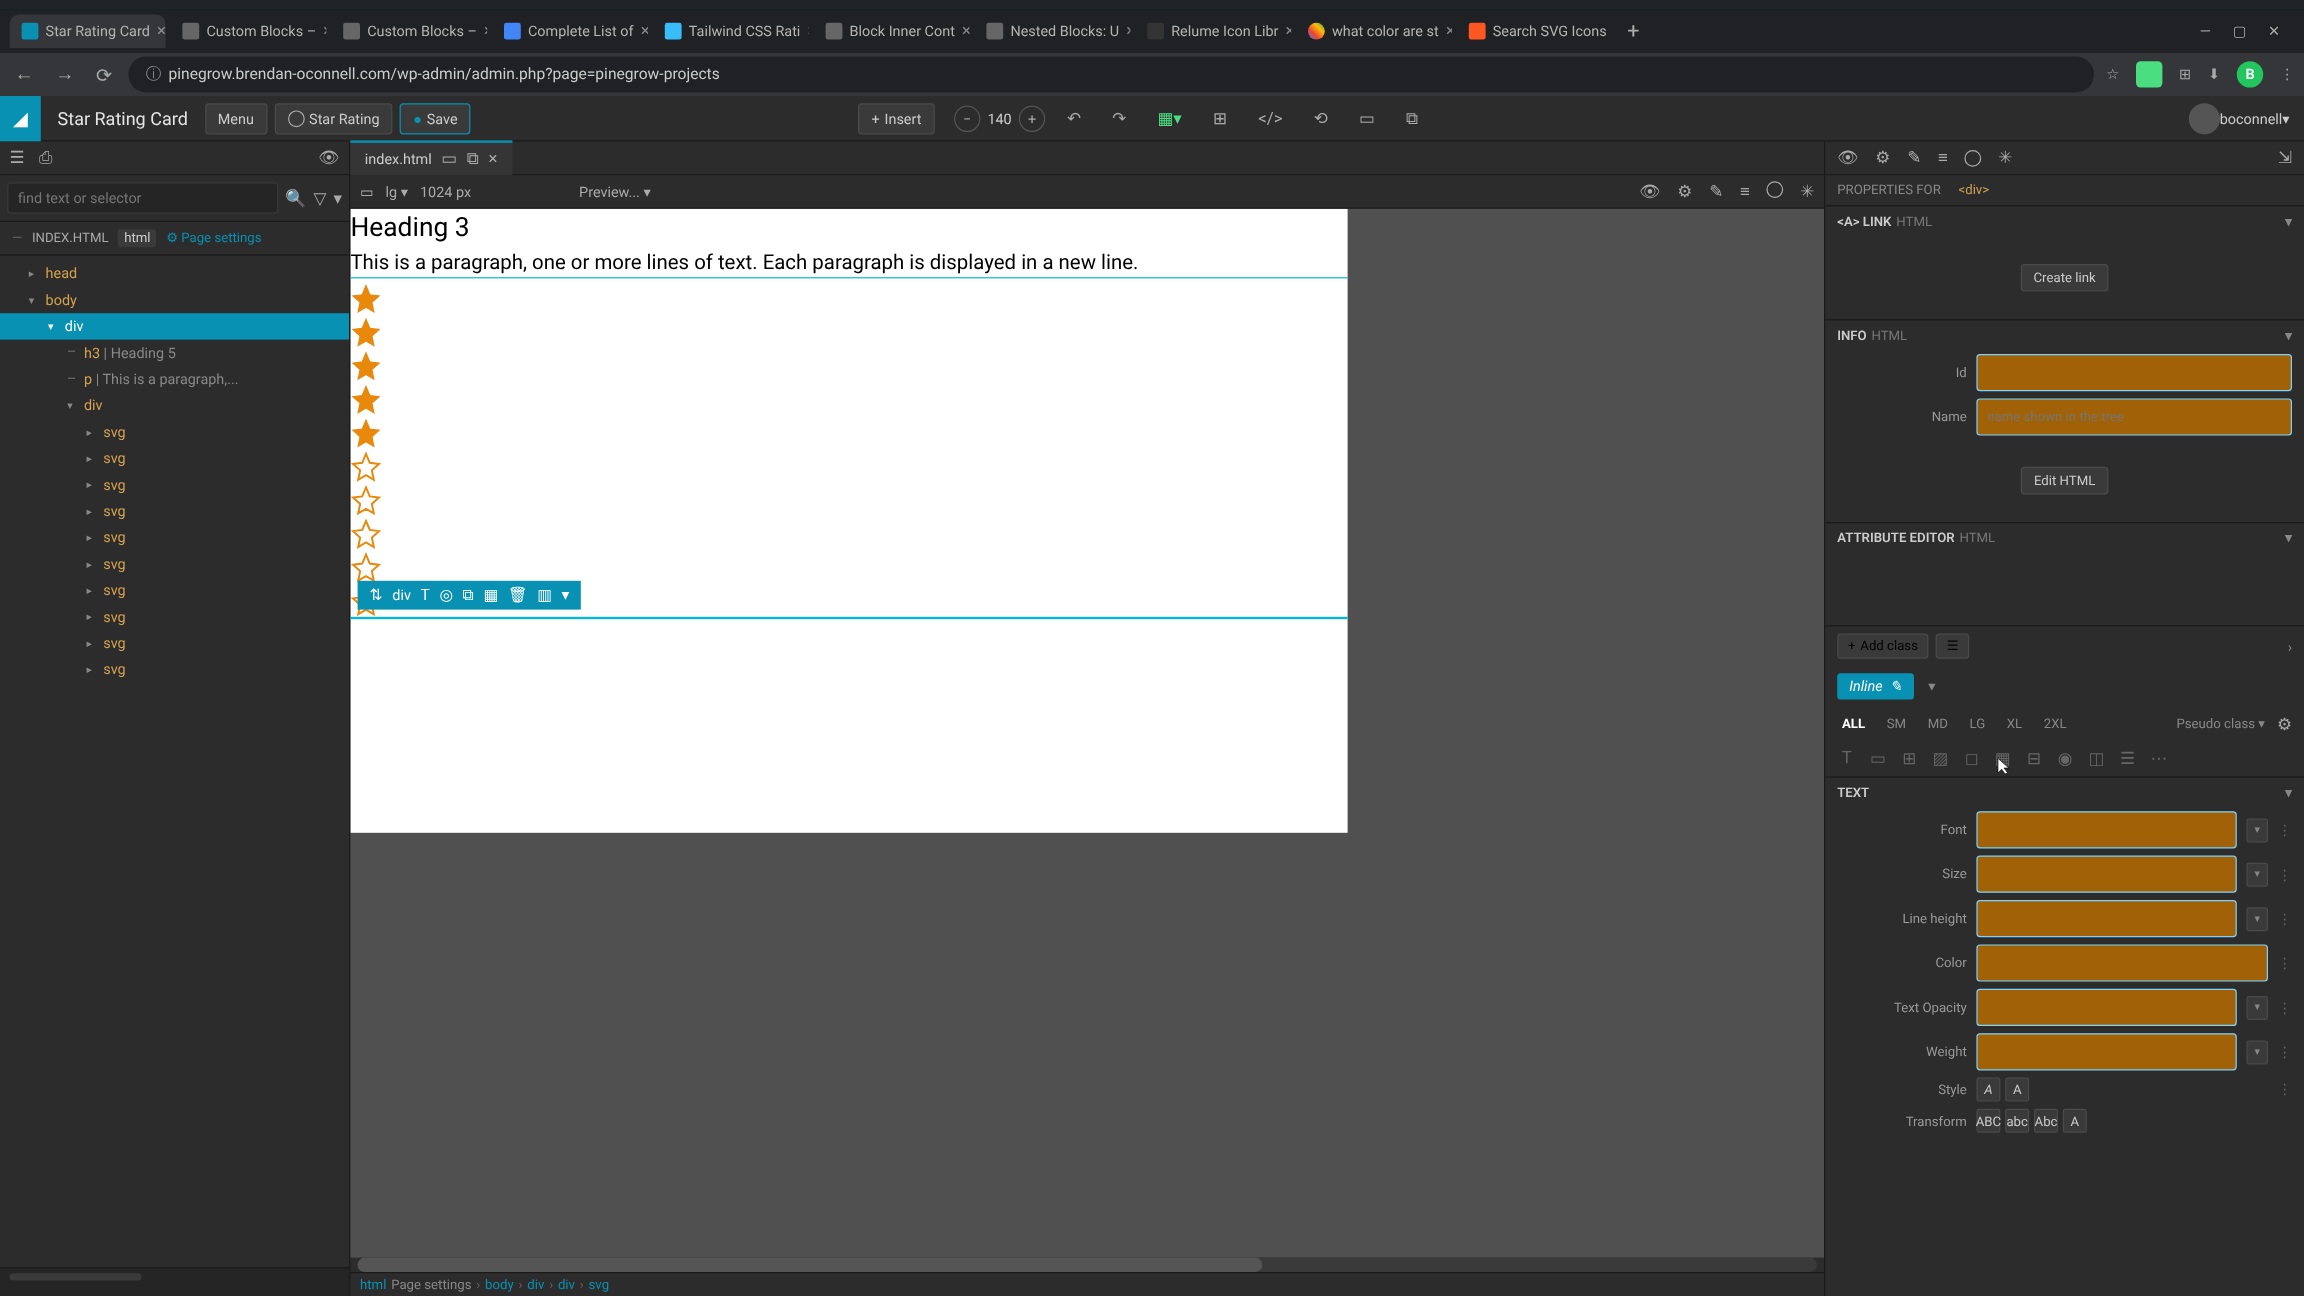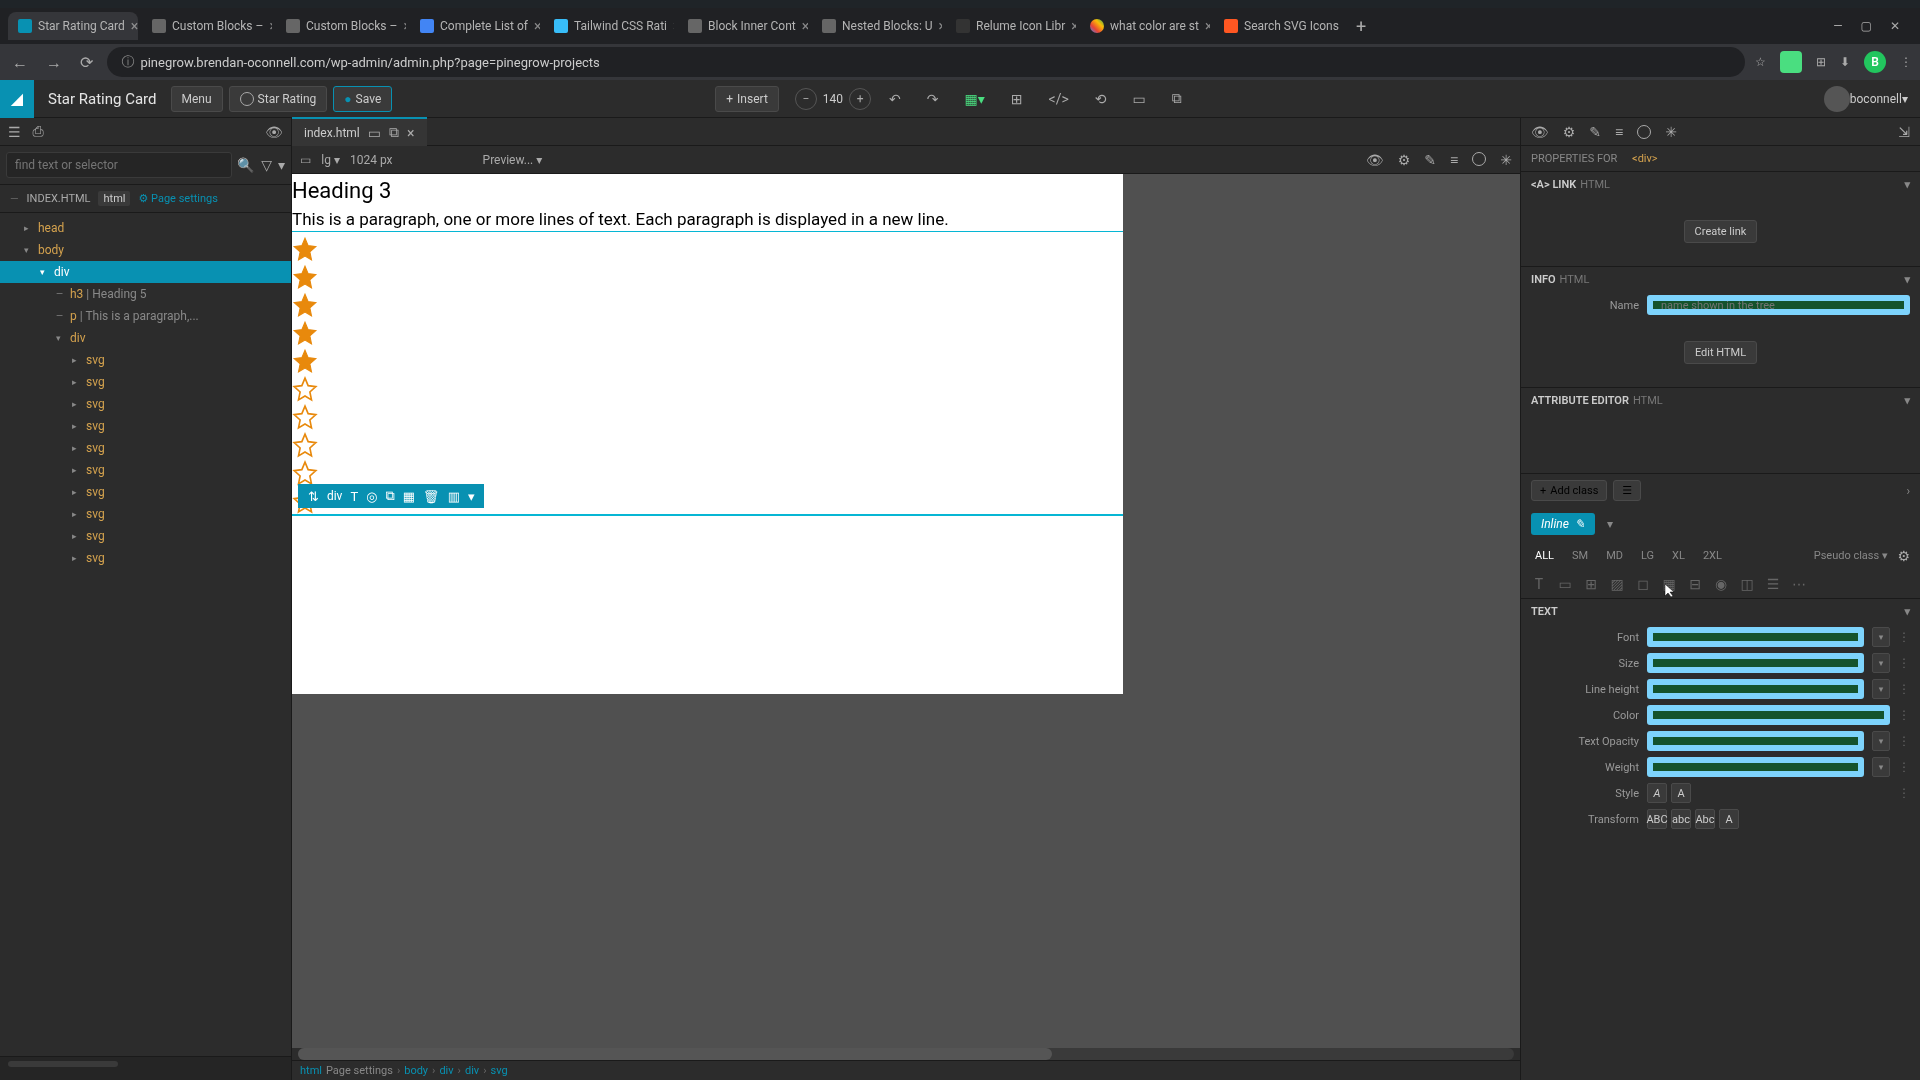--- a/index.html
+++ b/index.html
@@ -66,28 +66,28 @@
 .breadcrumb .sep{color:#666}
 .right-col{width:400px;background:#2c2c2c;border-left:1px solid #1a1a1a;display:flex;flex-direction:column;overflow:auto}
 .right-tools{height:28px;display:flex;align-items:center;gap:14px;padding:0 10px;border-bottom:1px solid #1a1a1a;justify-content:flex-start}
 .panel-hdr{padding:6px 10px;font-size:11px;color:#888;display:flex;align-items:center;gap:6px}
 .panel-hdr .tag{color:#d4a24e}
 .section-hdr{padding:6px 10px;font-size:11px;font-weight:600;color:#ccc;display:flex;align-items:center;border-top:1px solid #1a1a1a}
 .section-hdr .sub{color:#777;font-weight:400;margin-left:4px}
 .section-hdr .chev{margin-left:auto;color:#888}
 .prop-row{display:flex;align-items:center;padding:3px 10px;gap:8px}
 .prop-label{width:108px;text-align:right;color:#999;font-size:11px}
-.prop-input{flex:1;background:#14532d;border:6px solid #7dd3fc;color:#ccc;padding:4px 8px;border-radius:3px;font-size:11px;height:14px}
+.prop-input{flex:1;background:#a16207;border:1px solid #7dd3fc;color:#ccc;padding:4px 8px;border-radius:3px;font-size:11px;height:31px}
 .prop-btn{background:#3a3a3a;border:1px solid #4a4a4a;color:#ccc;padding:4px 10px;border-radius:3px;font-size:11px;margin:23px auto;display:block}
 .class-row{padding:6px 10px;display:flex;align-items:center;gap:6px}
 .add-class{background:#3a3a3a;border:1px solid #4a4a4a;padding:3px 8px;border-radius:3px;font-size:11px;display:flex;align-items:center;gap:4px}
 .inline-badge{background:#0891b2;color:#fff;padding:4px 10px;border-radius:3px;font-size:12px;font-style:italic;display:flex;align-items:center;gap:6px}
 .bp-row{display:flex;gap:10px;padding:6px 10px;font-size:11px;align-items:center}
 .bp{color:#888;padding:2px 4px}
-.bp.active{color:#fff;font-weight:400}
+.bp.active{color:#fff;font-weight:700}
 .cat-icons{display:flex;gap:10px;padding:6px 10px;color:#666;font-size:14px}
 .cat-icons span{width:16px;text-align:center}
 .style-controls{display:flex;gap:4px;align-items:center}
 .sc-btn{background:#3a3a3a;border:1px solid #4a4a4a;width:20px;height:20px;display:flex;align-items:center;justify-content:center;border-radius:2px;font-size:11px}
 .cursor-ptr{position:absolute;width:16px;height:16px;z-index:1000}
 svg{display:block}
 .icn{color:#aaa;font-size:14px}
 .wp-icon{width:14px;height:14px;border-radius:50%;border:1.5px solid #aaa;display:inline-block;position:relative;flex-shrink:0}
 .dropdown-caret{width:18px;height:20px;background:#3a3a3a;border:1px solid #4a4a4a;border-radius:2px;display:flex;align-items:center;justify-content:center;font-size:9px;color:#888}
 </style>
@@ -407,20 +407,24 @@
         <span class="sub">HTML</span>
         <span class="chev">▾</span>
       </div>
     <button class="prop-btn">Create link</button>
     <div class="section-hdr">
         <span>INFO</span>
         <span class="sub">HTML</span>
         <span class="chev">▾</span>
       </div>
     <div class="prop-row">
+        <label class="prop-label">Id</label>
+        <input class="prop-input" style="">
+      </div>
+    <div class="prop-row">
         <label class="prop-label">Name</label>
         <input class="prop-input" placeholder="name shown in the tree" style="">
       </div>
     <button class="prop-btn">Edit HTML</button>
     <div class="section-hdr">
         <span>ATTRIBUTE EDITOR</span>
         <span class="sub">HTML</span>
         <span class="chev">▾</span>
       </div>
     <div style="height:60px"></div>

